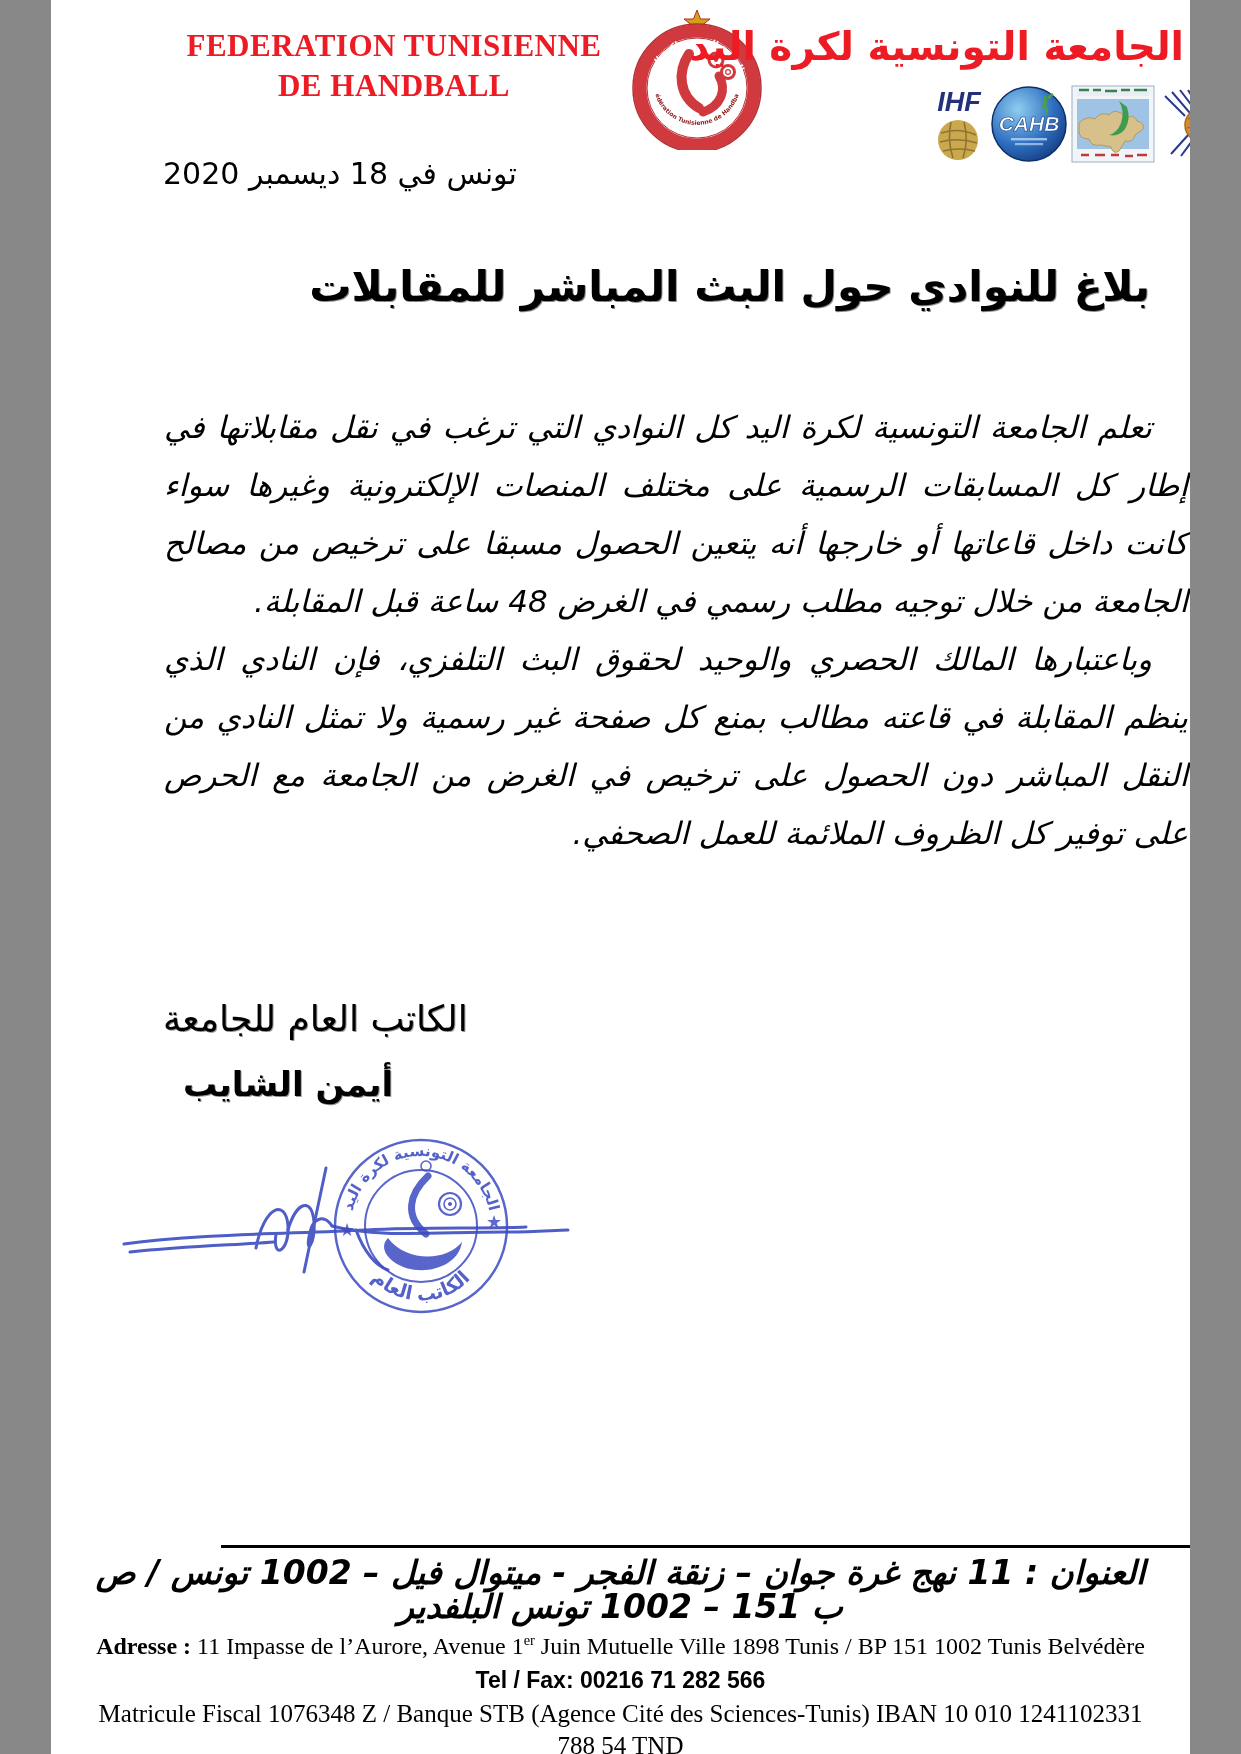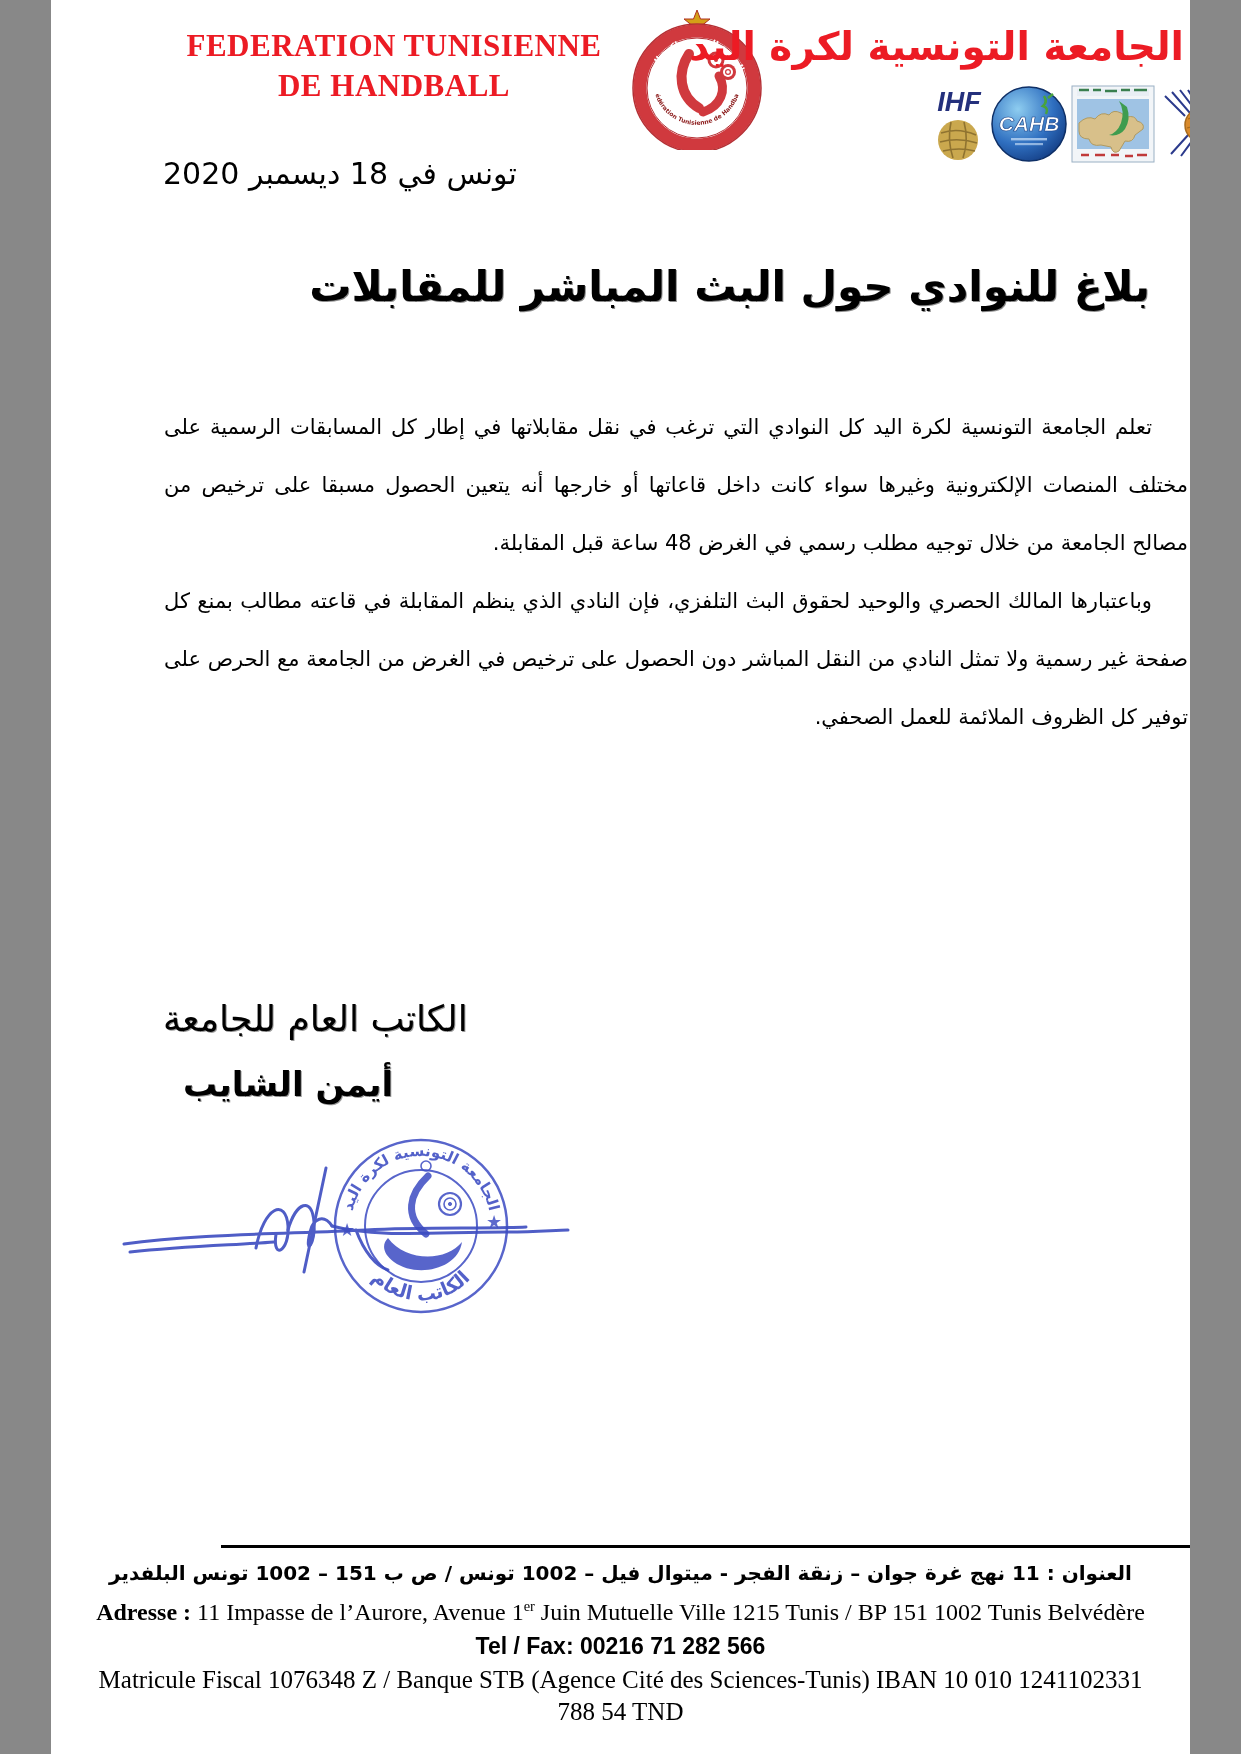--- a/index.html
+++ b/index.html
@@ -30,21 +30,21 @@
     font-size:30px;white-space:nowrap;
   }
   .doc-title{
     position:absolute;left:0;right:40px;top:262px;text-align:right;
     font-weight:bold;font-size:42px;letter-spacing:1px;
     text-shadow:1px 1px 0 rgba(0,0,0,.45);
   }
   
   .body-text{
     position:absolute;left:113px;top:398px;width:1024px;
-    font-size:21px;line-height:58px;text-align:justify;
+    font-size:31px;line-height:58px;text-align:justify;font-style:italic;
   }
   .body-text p{margin:0;text-indent:36px;}
   
   .sig-role{
     position:absolute;left:112px;top:998px;
     font-weight:normal;font-size:36px;letter-spacing:1px;
     text-shadow:1px 1px 0 rgba(0,0,0,.4);direction:rtl;
   }
   .sig-name{
     position:absolute;left:132px;top:1064px;
@@ -53,21 +53,21 @@
   }
   .stamp-wrap{position:absolute;left:55px;top:1118px;width:640px;height:232px;}
   
   .footer-rule{
     position:absolute;left:170px;top:1545px;width:977px;height:0;
     border-top:3px solid #000;
   }
   .footer{
     position:absolute;left:40px;right:40px;top:1556px;text-align:center;
   }
-  .f-ar{font-size:20px;font-weight:bold;line-height:34px;}
+  .f-ar{font-size:33px;font-weight:bold;line-height:34px;font-style:italic;}
   .f-fr{font-family:"Liberation Serif",serif;font-size:24px;line-height:32px;}
   .f-fr .lbl{font-weight:bold;}
   .f-tel{font-family:"Liberation Sans",sans-serif;font-weight:bold;font-size:23px;line-height:36px;}
   .f-fiscal{font-family:"Liberation Serif",serif;font-size:25px;line-height:32px;}
   sup{font-size:60%;}
 </style>
 </head>
 <body>
 
 <div class="page">
@@ -195,20 +195,20 @@
       </g>
     </svg>
   </div>
 
   <div class="footer-rule"></div>
   <div class="footer">
     <div class="f-ar" dir="rtl">العنوان : 11 نهج غرة جوان – زنقة الفجر - ميتوال فيل – 1002 تونس / ص ب 151 – 1002 تونس البلفدير</div>
     <div class="f-fr">
       <span class="lbl">Adresse :</span>
       <span>11 Impasse de l’Aurore, Avenue 1</span><sup>er</sup>
-      <span>Juin Mutuelle Ville 1215 Tunis / BP 151 1002 Tunis Belvédère</span>
+      <span>Juin Mutuelle Ville 1898 Tunis / BP 151 1002 Tunis Belvédère</span>
     </div>
     <div class="f-tel">Tel / Fax: 00216 71 282 566</div>
     <div class="f-fiscal">Matricule Fiscal 1076348 Z / Banque STB (Agence Cité des Sciences-Tunis) IBAN 10 010 1241102331 788 54 TND</div>
 
   </div>
 
 </div>
 
 </body></html>

